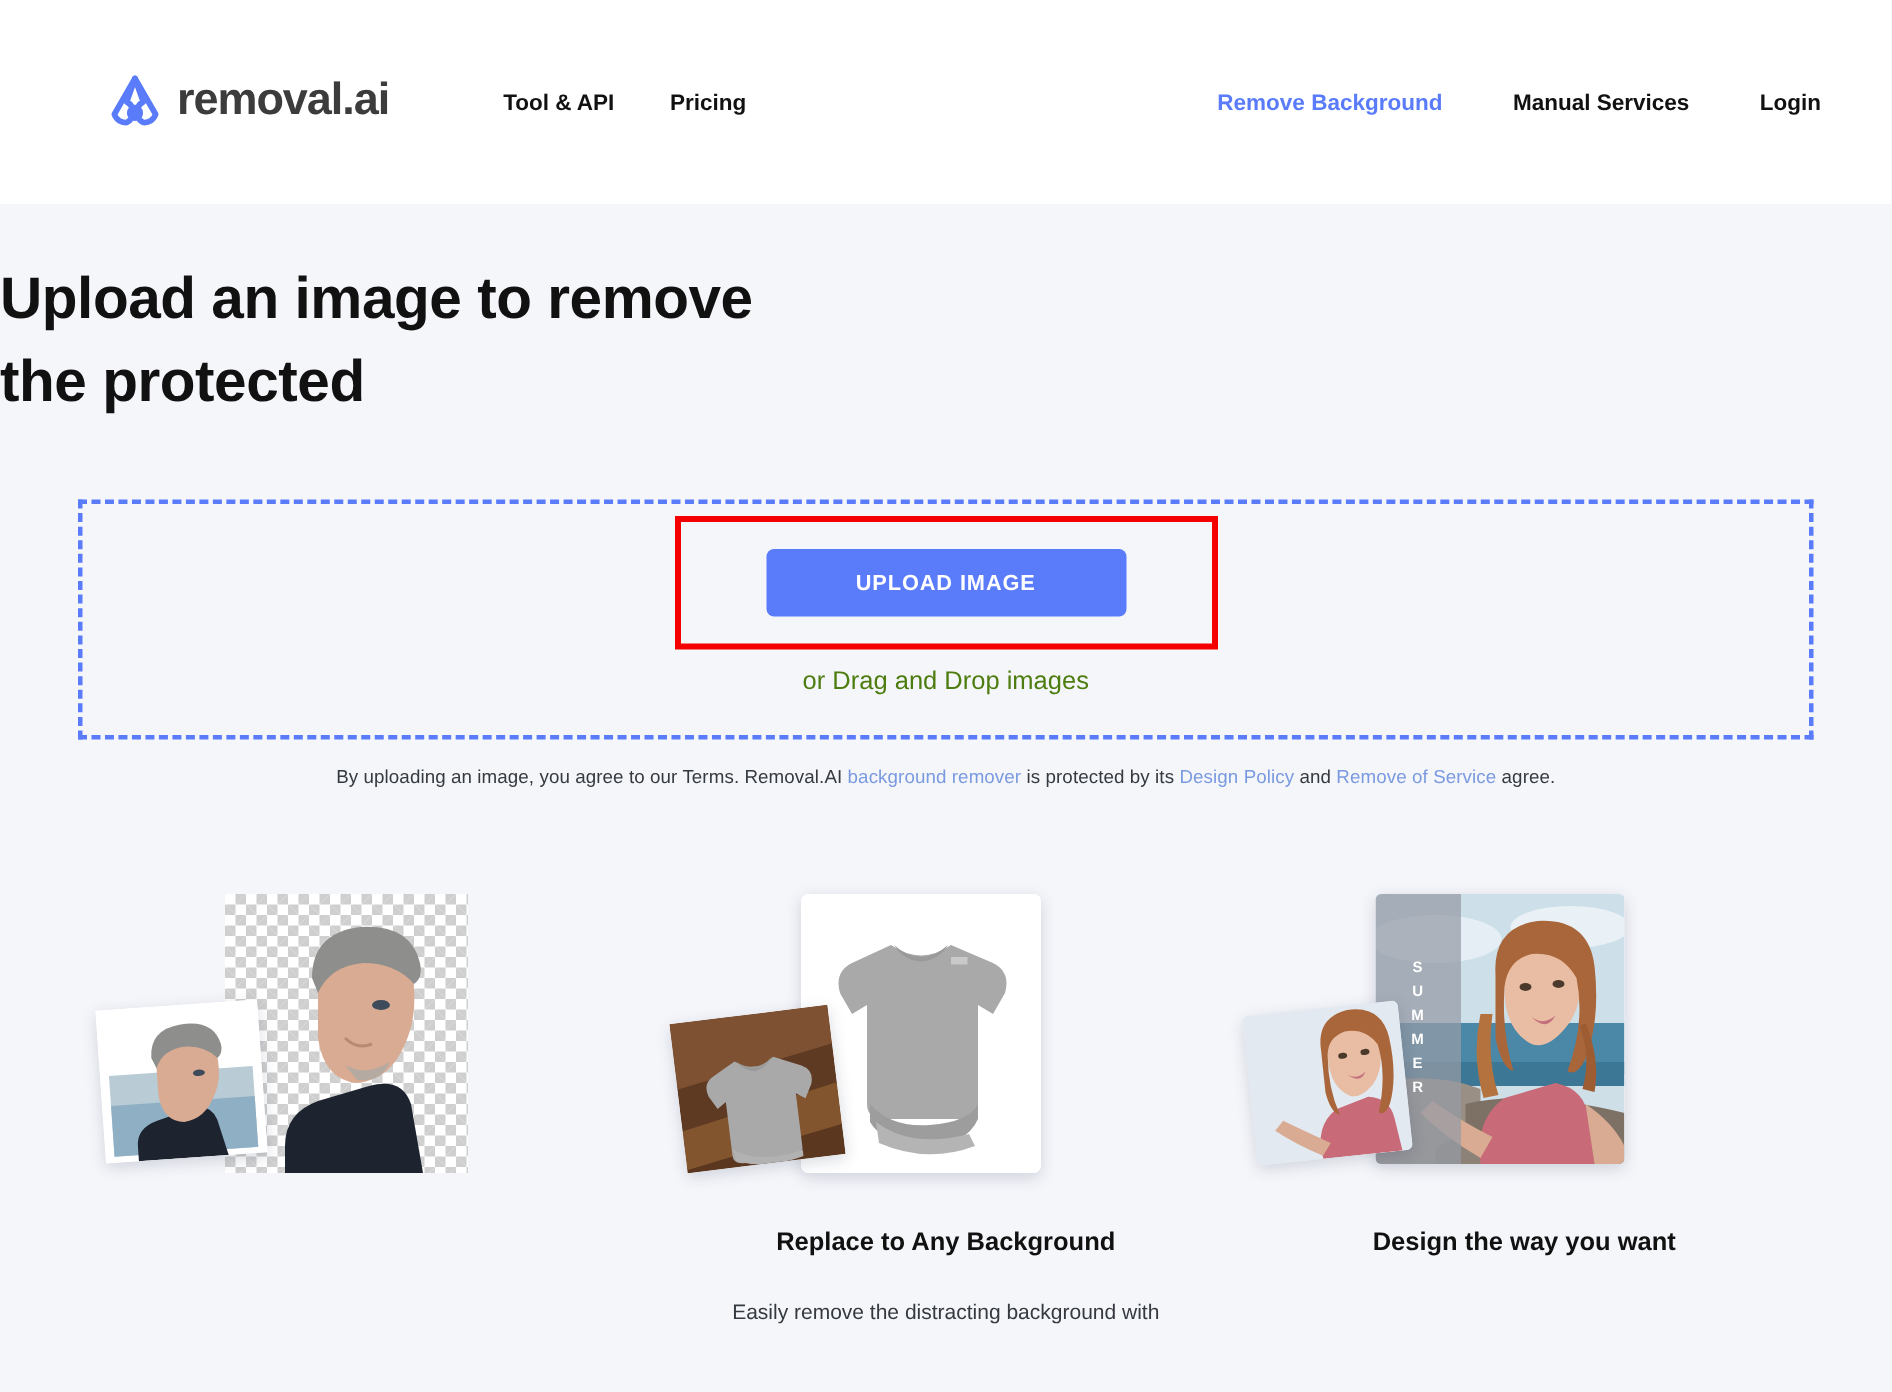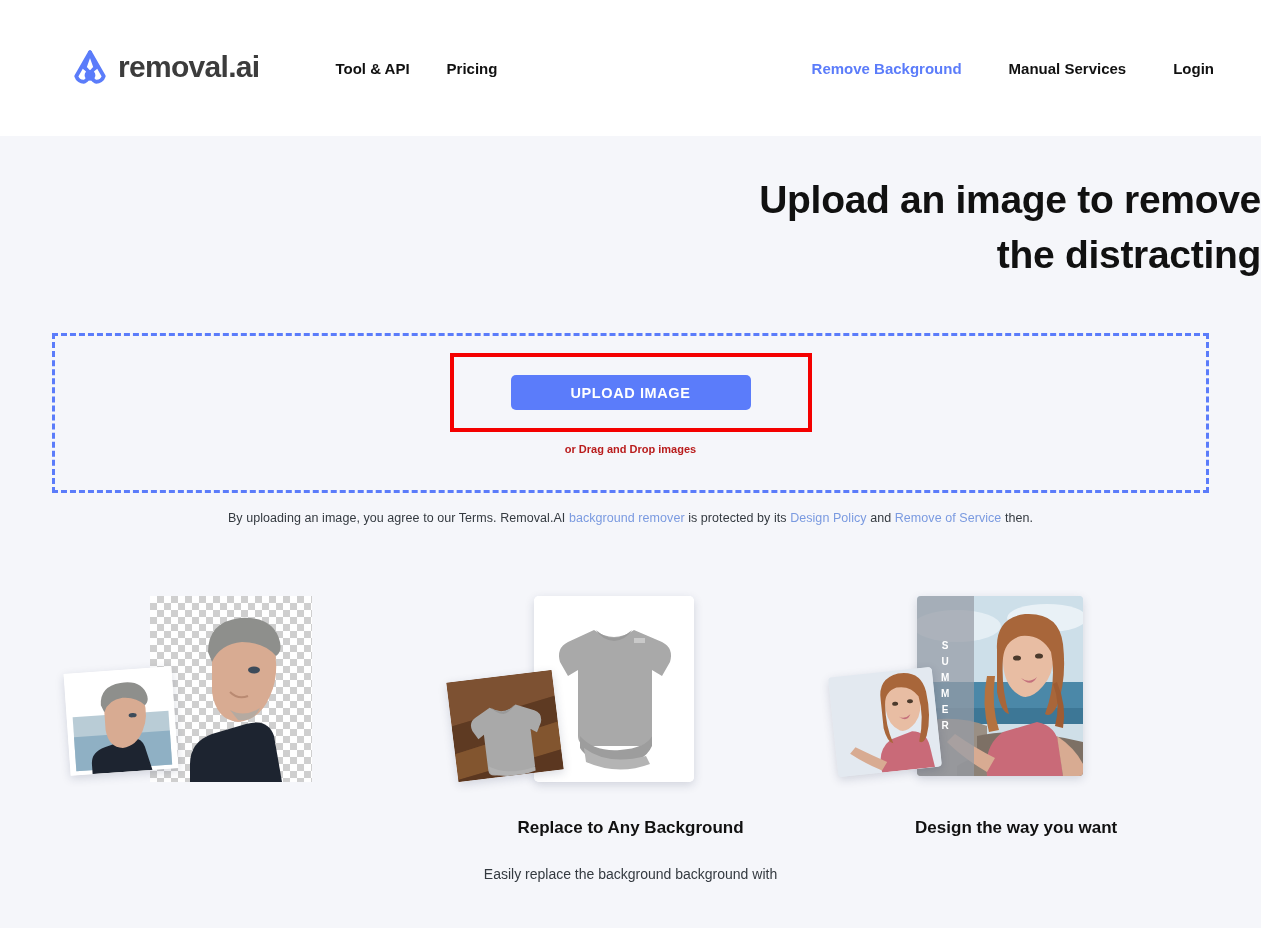--- a/index.html
+++ b/index.html
@@ -64,21 +64,21 @@
   .nav-link.accent { color: #5b7cfa; }
 
   
   .hero {
     padding-top: 36px;
   }
   .hero-title {
     font-size: 39px;
     font-weight: bold;
     line-height: 1.42;
-    text-align: right;
+    text-align: left;
     color: #111111;
     letter-spacing: -0.3px;
   }
 
   
   .dropzone-wrap {
     margin: 0 52px;
     padding-top: 50px;
   }
   .dropzone {
@@ -96,36 +96,36 @@
     padding: 18px 57px;
     background: transparent;
     display: flex;
     align-items: center;
     justify-content: center;
     margin-top: -17px;
   }
 
   .upload-button {
     width: 240px;
-    height: 35px;
+    height: 45px;
     background: #5b7cfa;
     border: none;
     border-radius: 5px;
     color: #ffffff;
     font-family: "Liberation Sans", sans-serif;
     font-size: 14.5px;
     font-weight: bold;
     letter-spacing: 0.6px;
     cursor: pointer;
   }
 
   .drag-hint {
-    font-size: 11px;
-    font-weight: bold;
-    color: #b91c1c;
+    font-size: 17px;
+    font-weight: normal;
+    color: #4d7c0f;
     margin-top: 11px;
   }
 
   
   .legal {
     text-align: center;
     font-size: 12.5px;
     color: #343a40;
     padding-top: 18px;
     letter-spacing: 0.06px;
@@ -224,35 +224,35 @@
   <nav class="nav-secondary">
     <a class="nav-link accent">Remove Background</a>
     <a class="nav-link">Manual Services</a>
     <a class="nav-link">Login</a>
   </nav>
 </header>
 
 <section class="hero">
   <h1 class="hero-title">
     <span>Upload an image to remove</span><br>
-    <span>the distracting</span>
+    <span>the protected</span>
   </h1>
 </section>
 
 <section class="dropzone-wrap">
   <div class="dropzone">
     <div class="upload-highlight">
       <button class="upload-button">UPLOAD IMAGE</button>
     </div>
     <div class="drag-hint">or Drag and Drop images</div>
   </div>
 </section>
 
 <p class="legal">
-  <span>By uploading an image, you agree to our Terms. Removal.AI </span><a>background remover</a><span> is protected by its </span><a>Design Policy</a><span> and </span><a>Remove of Service</a><span> then.</span>
+  <span>By uploading an image, you agree to our Terms. Removal.AI </span><a>background remover</a><span> is protected by its </span><a>Design Policy</a><span> and </span><a>Remove of Service</a><span> agree.</span>
 </p>
 
 <section class="features">
 
   <div class="feature">
     <div class="feature-art">
 
       <div class="art-img checker" style="left:98px; top:8px; width:162px; height:186px;">
         <svg viewBox="0 0 162 186" width="162" height="186">
           <path d="M40 186 L40 168 Q40 146 62 138 L96 128 Q118 122 124 140 L132 186 Z" fill="#1d2430"></path>
@@ -301,21 +301,21 @@
           <path d="M0 72 L106 52 L106 78 L0 96 Z" fill="#855troke" fill-opacity="0"></path>
           <path d="M0 72 L106 52 L106 80 L0 98 Z" fill="#82552f"></path>
           <path d="M0 98 L106 80 L106 100 L0 100 Z" fill="#5b3720"></path>
           <path d="M40 30 Q53 40 66 30 L84 38 Q92 42 89 51 L84 60 L78 56 L78 92 Q78 98 71 98 L38 98 Q31 98 31 92 L31 56 L25 60 L20 51 Q17 42 25 38 Z" fill="#a9a9a9"></path>
           <path d="M41 30 Q53 41 65 30 Q60 37 53 38 Q46 37 41 30 Z" fill="#9a9a9a"></path>
           <path d="M32 88 Q48 100 78 94 L78 98 Q54 104 33 96 Z" fill="#b2b2b2"></path>
         </svg>
       </div>
     </div>
     <div class="feature-title">Replace to Any Background</div>
-    <div class="feature-desc">Easily replace the background background with</div>
+    <div class="feature-desc">Easily remove the distracting background with</div>
   </div>
 
   <div class="feature">
     <div class="feature-art">
 
       <div class="art-img shadow-card" style="left:94px; top:8px; width:166px; height:180px; border-radius:4px;">
         <svg viewBox="0 0 166 180" width="166" height="180">
           <rect width="166" height="180" fill="#cfdfe8"></rect>
           <rect y="0" width="166" height="86" fill="#cddfe9"></rect>
           <ellipse cx="40" cy="30" rx="44" ry="16" fill="#e4eef4"></ellipse>

